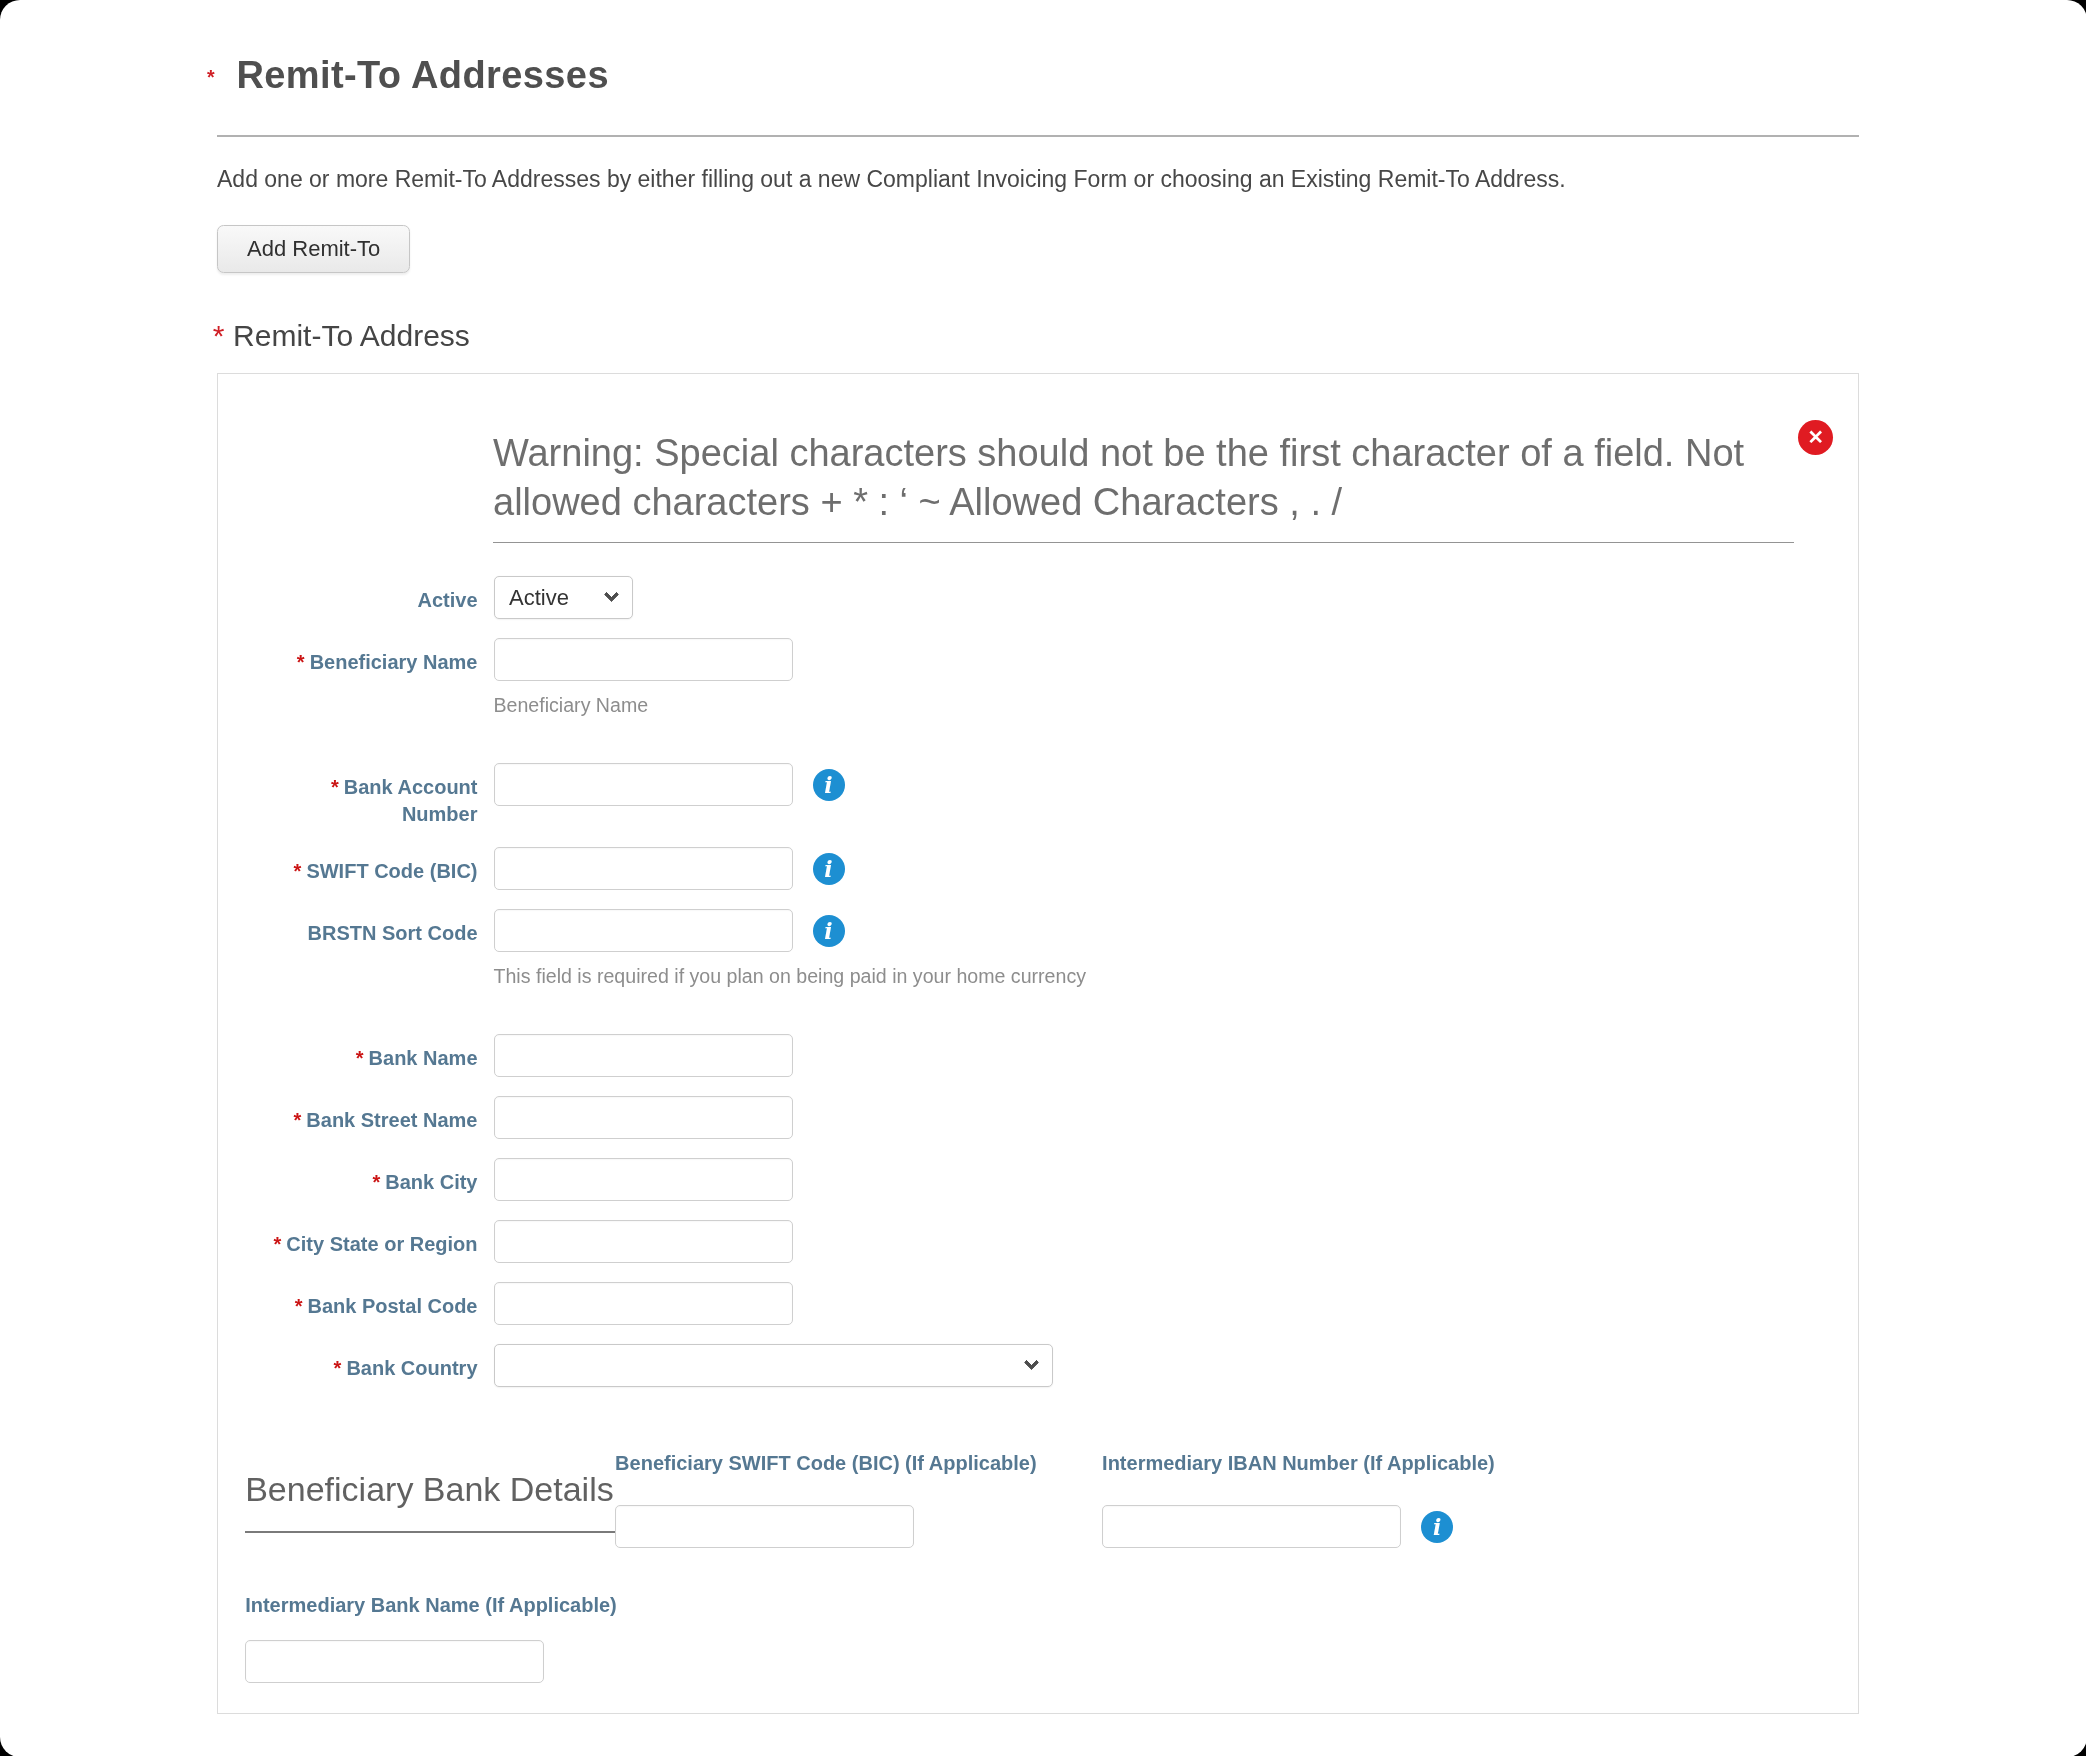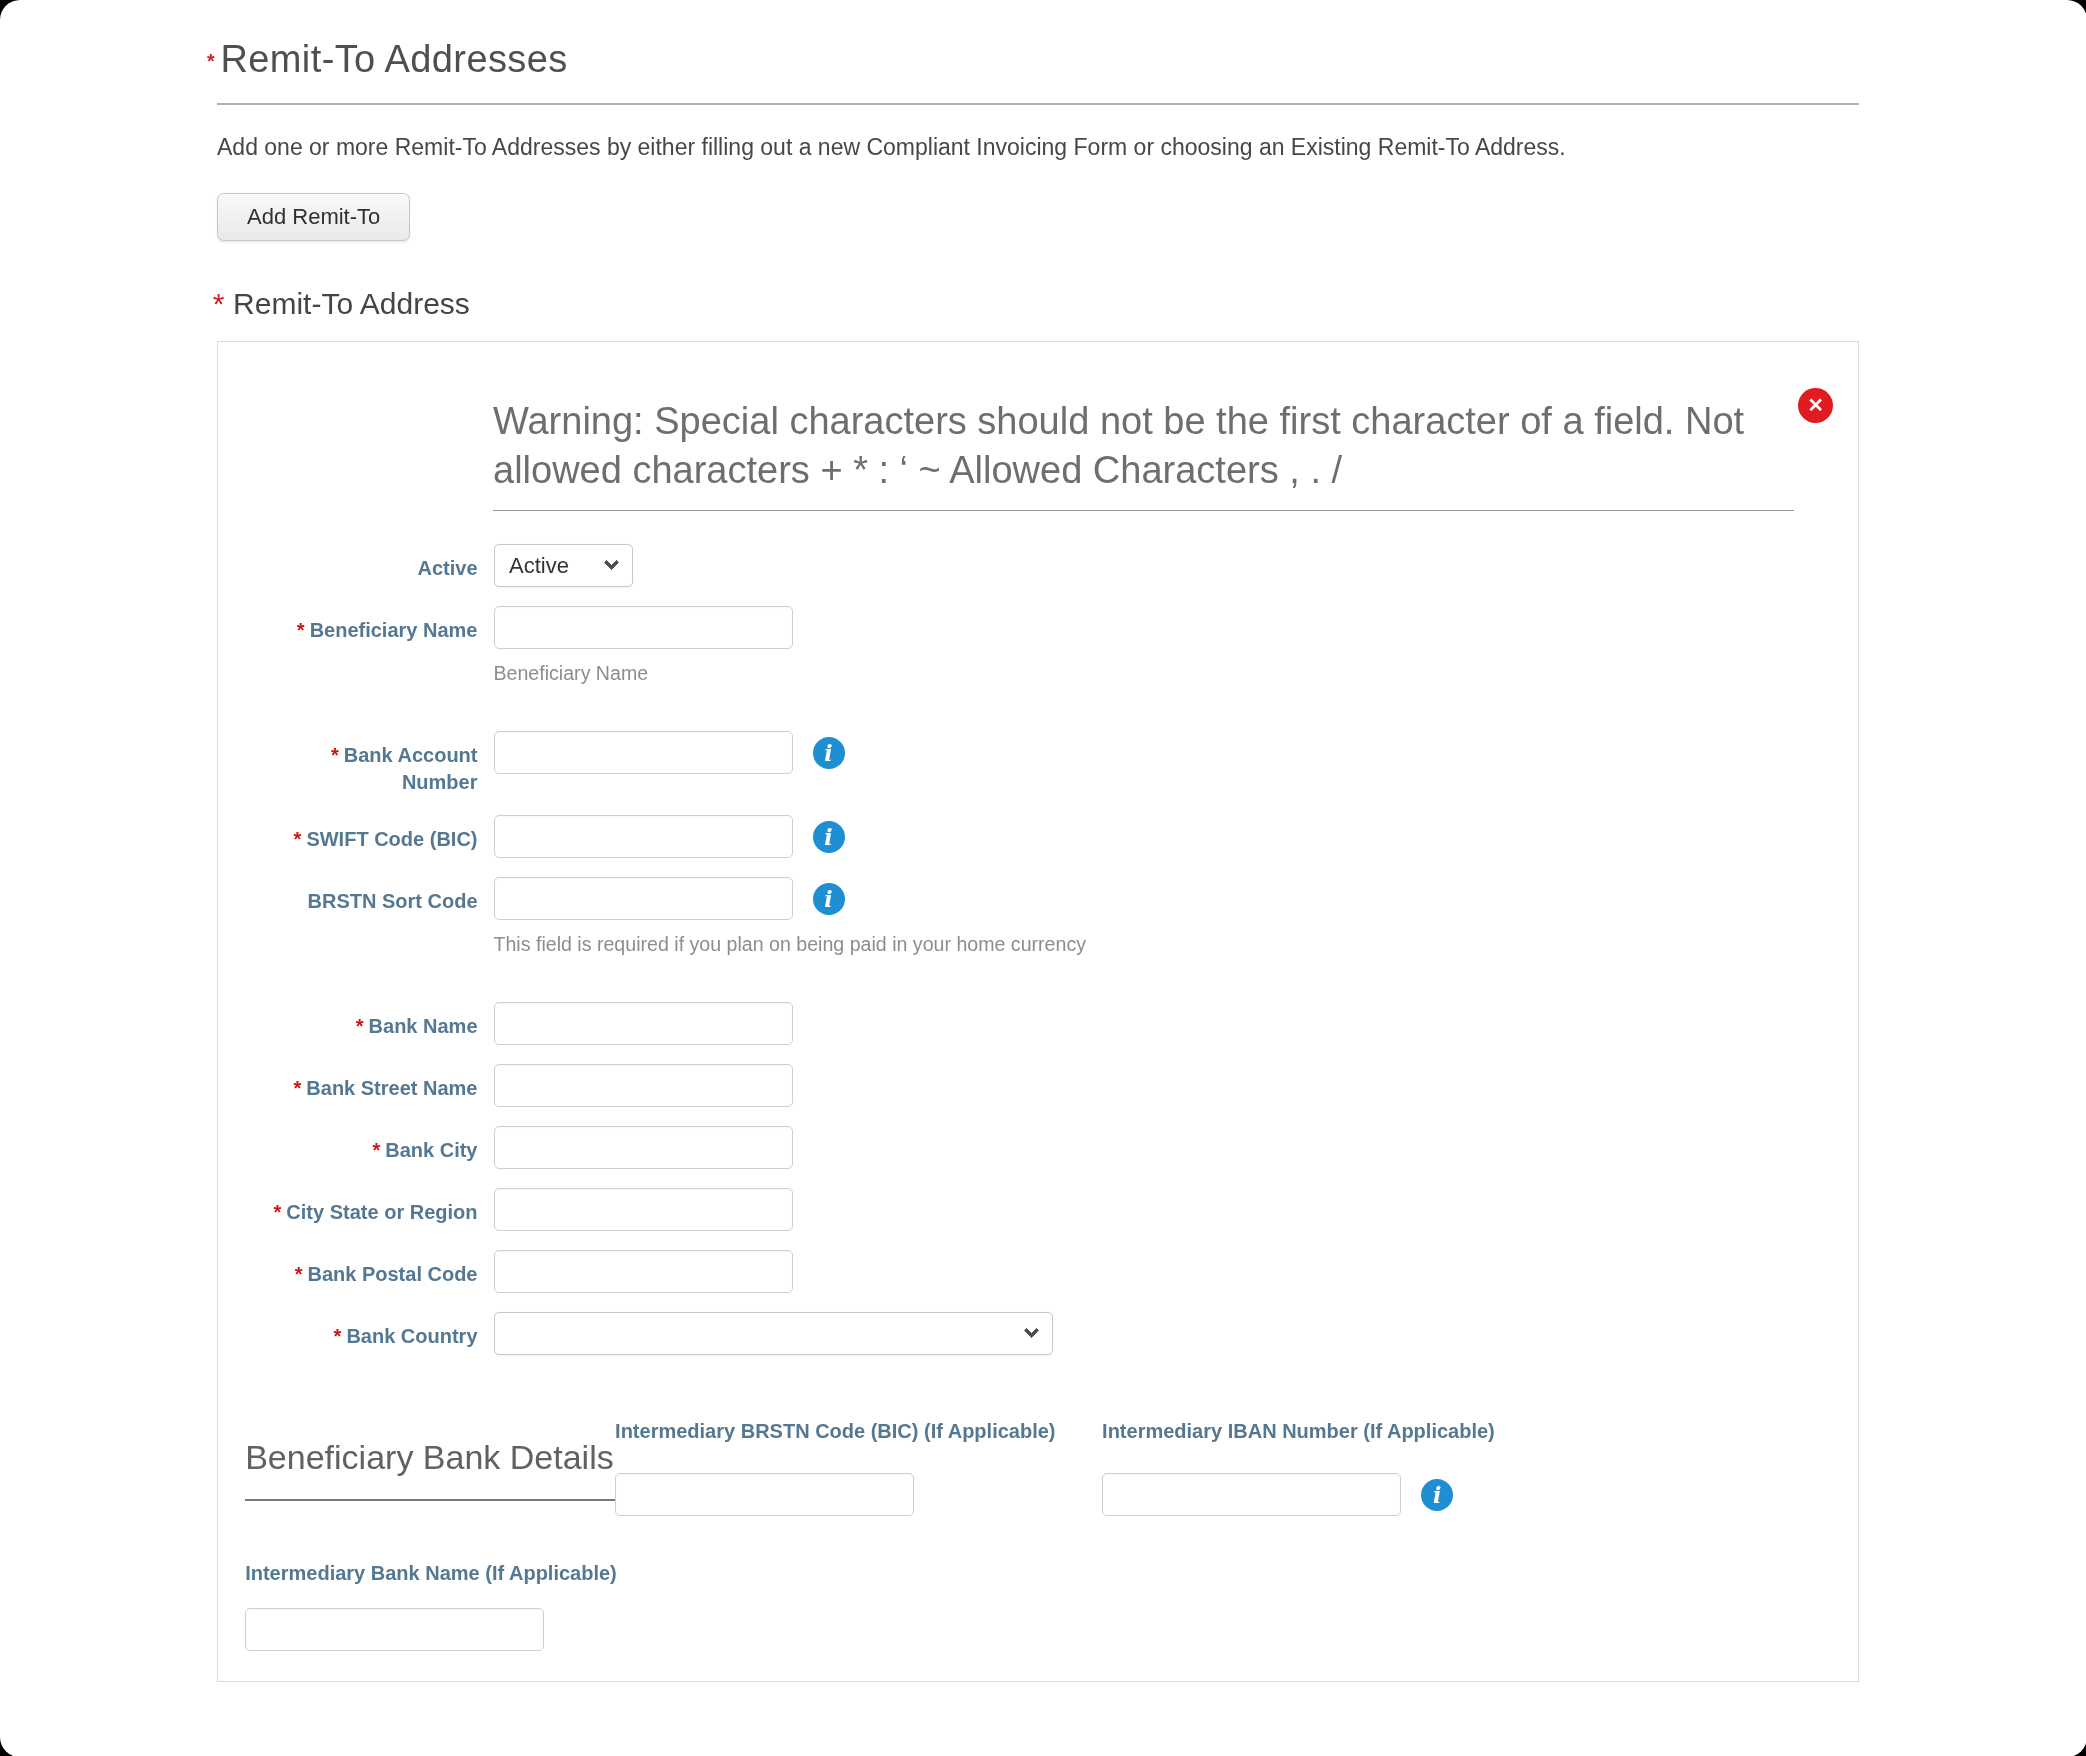--- a/index.html
+++ b/index.html
@@ -4,21 +4,21 @@
 <style>
   html,body{margin:0;padding:0;background:#000;}
   *{box-sizing:border-box;}
   .window{
     position:relative;width:2087px;height:1757px;background:#fff;border-radius:20px;
     overflow:hidden;font-family:"Liberation Sans",sans-serif;padding:38px 228px 0 217px;
   }
   
   .h1row{display:flex;align-items:center;}
   .h1star{color:#d02027;font-size:19.6px;font-weight:bold;margin:4.3px 5.8px 0 -10px;}
-  h1{margin:0;font-size:38px;font-weight:400;color:#4f4f4f;letter-spacing:0.4px;}
+  h1{margin:16px;font-size:38px;font-weight:700;color:#4f4f4f;letter-spacing:0.4px;}
   .rule{border:none;border-top:2.9px solid #b1b1b1;margin:22px 0 0 0;}
   .desc{margin:29px 0 0 0;font-size:23px;color:#474747;}
   .btn{border:1.4px solid #c6c6c6;border-radius:6.5px;background:linear-gradient(#f9f9f9,#e9e9e9);
        font-family:inherit;font-size:22px;font-weight:normal;color:#303030;height:48px;
        padding:0 29px;cursor:pointer;box-shadow:0 1.4px 2.2px rgba(0,0,0,.07);}
   .btn-add{margin-top:32px;}
   
   .sec-title-row{display:flex;align-items:center;margin-top:46px;}
   .sec-star{color:#d02027;font-size:30px;font-weight:400;margin:0 8.7px 0 -4.3px;}
   h2{margin:0;font-size:30px;font-weight:400;color:#454545;}
@@ -197,21 +197,21 @@
             <span class="chev"></span>
           </div>
         </div>
       </div>
 
     </div>
 
     <div class="int-row">
       <div class="int-title">Beneficiary Bank Details</div>
       <div class="int-col">
-        <div class="int-label">Intermediary BRSTN Code (BIC) (If Applicable)</div>
+        <div class="int-label">Beneficiary SWIFT Code (BIC) (If Applicable)</div>
         <input class="f-input" style="">
       </div>
       <div class="int-col last">
         <div class="int-label">Intermediary IBAN Number (If Applicable)</div>
         <div class="ctrl-line">
           <input class="f-input" style="margin-top: 30px;">
           <span class="info" style="margin-top:30px;">i</span>
         </div>
       </div>
     </div>

